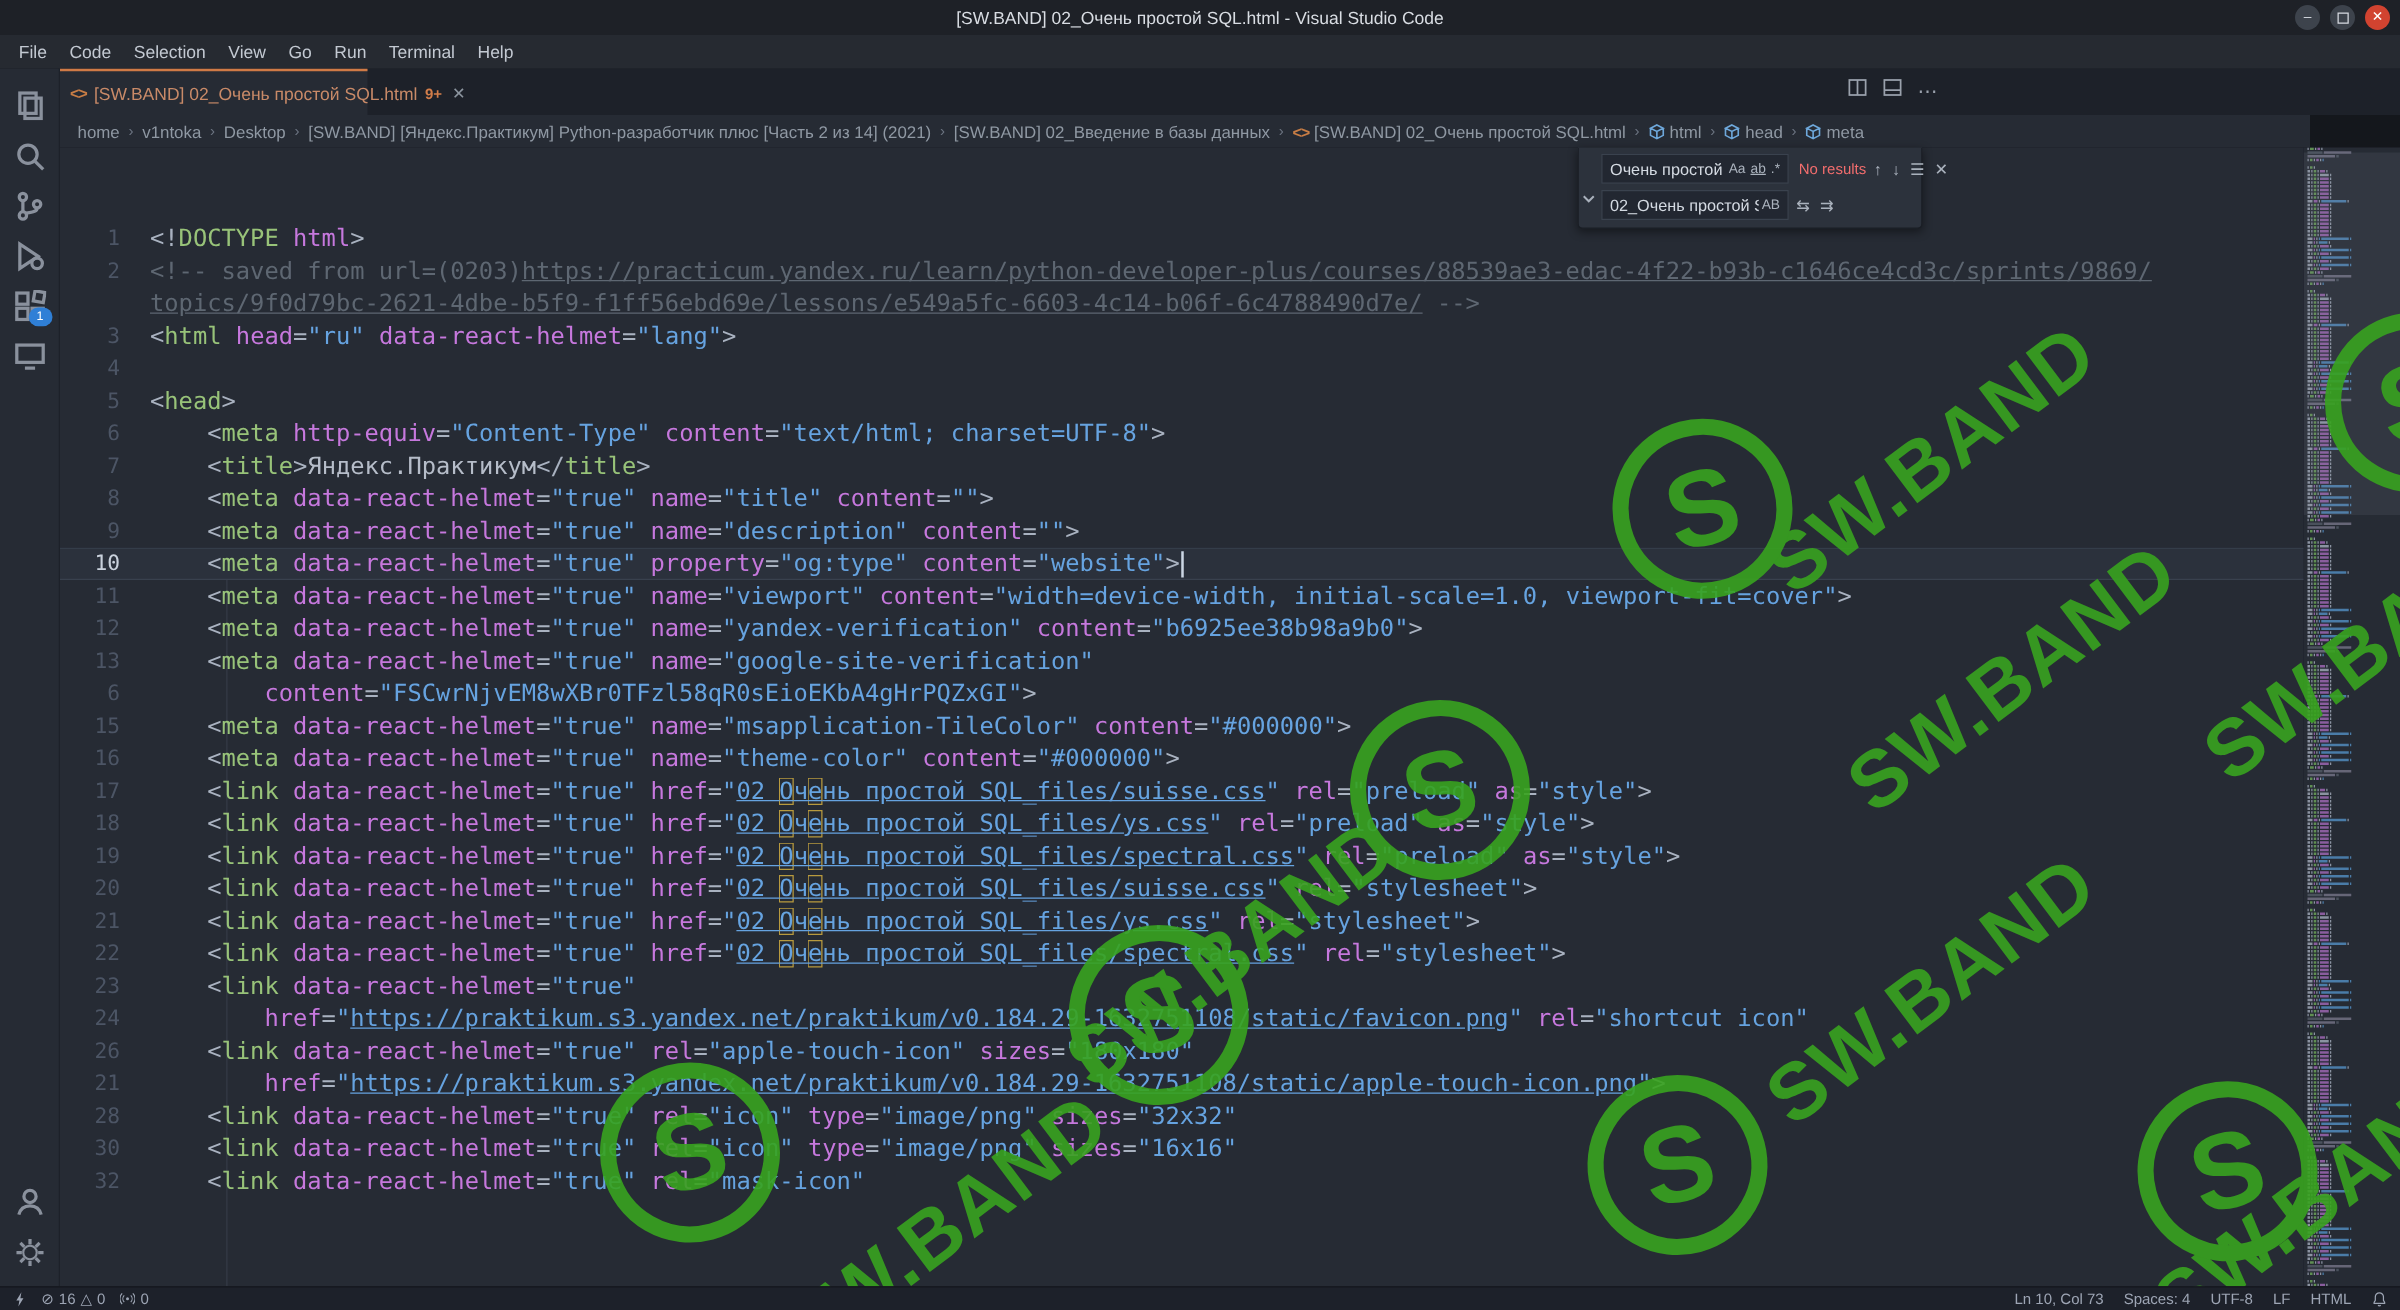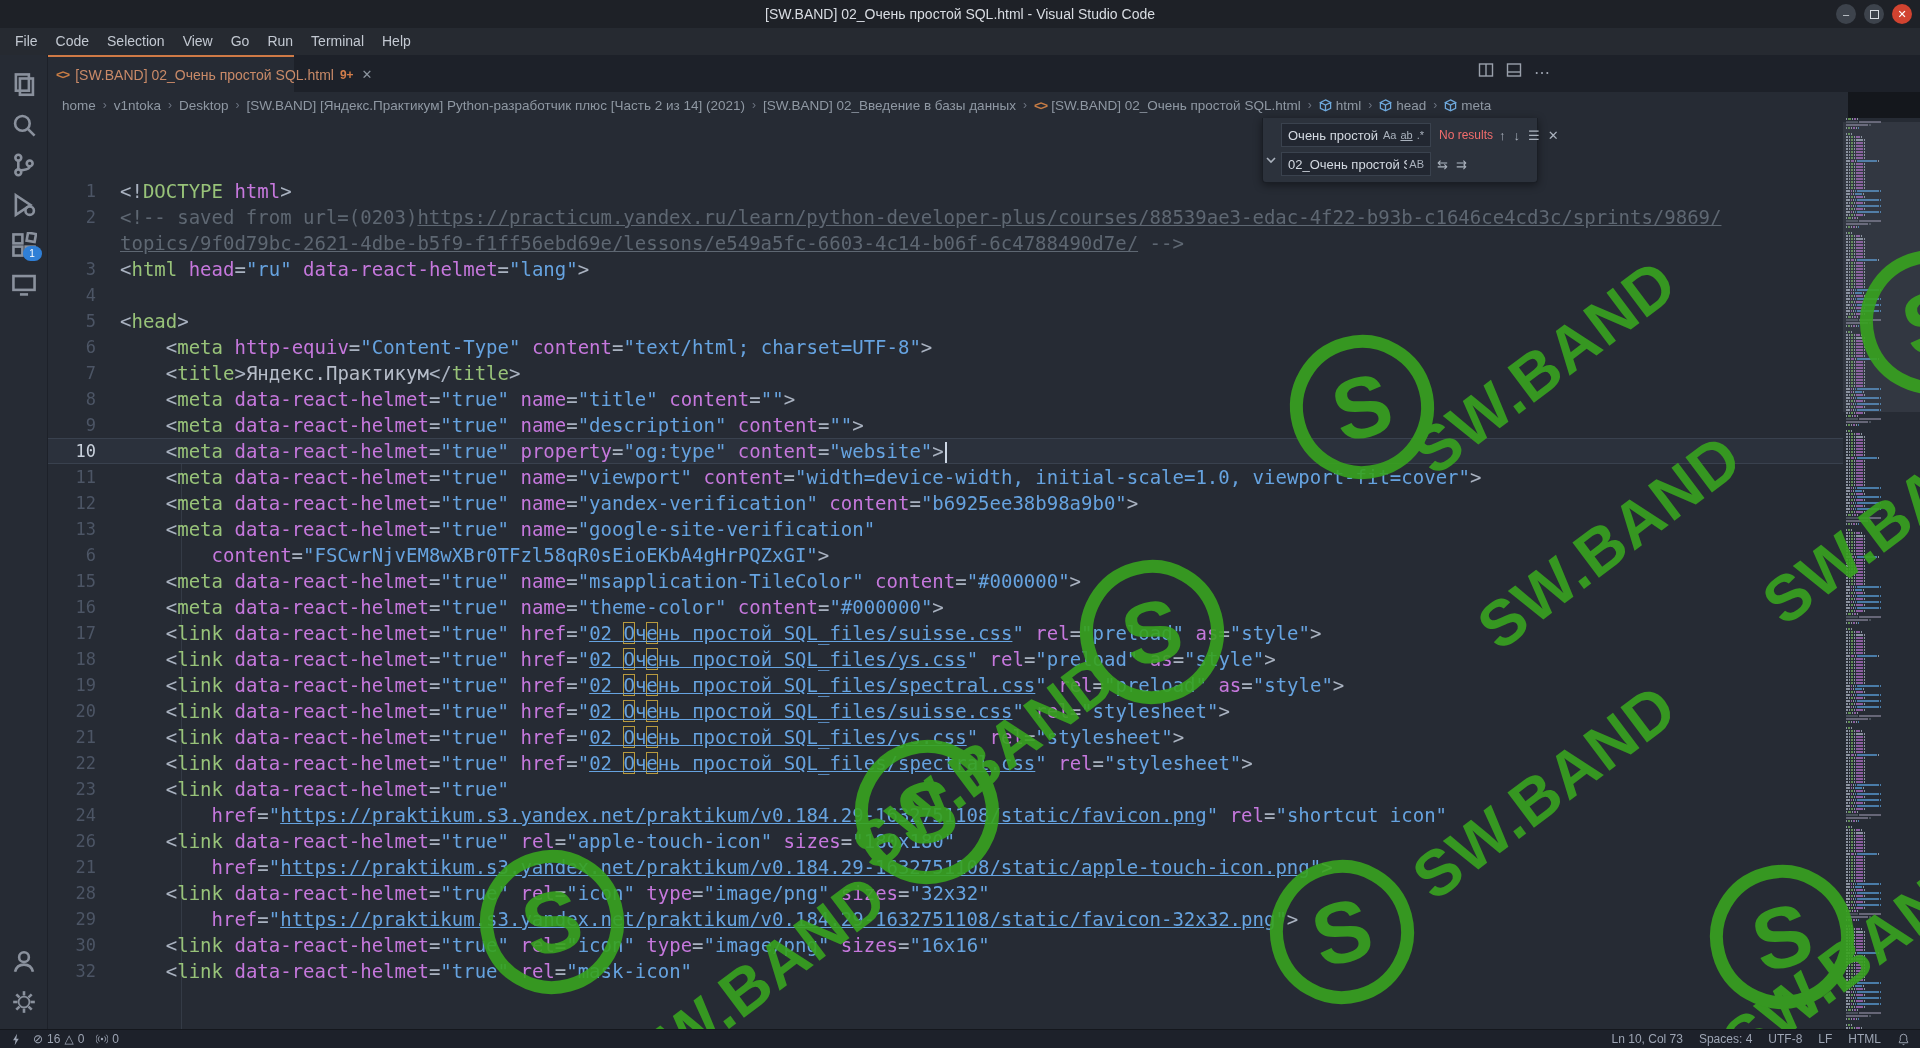--- a/index.html
+++ b/index.html
@@ -275,21 +275,20 @@
       <div class="crow"><span class="ln">18</span><span class="lc"><span class="tx">    </span><span class="pn">&lt;</span><span class="tg">link</span><span class="tx"> </span><span class="at">data-react-helmet</span><span class="pn">=</span><span class="st">"true"</span><span class="tx"> </span><span class="at">href</span><span class="pn">=</span><span class="st">"</span><span class="lk">02 </span><span class="ub">О</span><span class="lk">ч</span><span class="ub">е</span><span class="lk">нь простой SQL_files/ys.css</span><span class="st">"</span><span class="tx"> </span><span class="at">rel</span><span class="pn">=</span><span class="st">"preload"</span><span class="tx"> </span><span class="at">as</span><span class="pn">=</span><span class="st">"style"</span><span class="pn">&gt;</span></span></div>
       <div class="crow"><span class="ln">19</span><span class="lc"><span class="tx">    </span><span class="pn">&lt;</span><span class="tg">link</span><span class="tx"> </span><span class="at">data-react-helmet</span><span class="pn">=</span><span class="st">"true"</span><span class="tx"> </span><span class="at">href</span><span class="pn">=</span><span class="st">"</span><span class="lk">02 </span><span class="ub">О</span><span class="lk">ч</span><span class="ub">е</span><span class="lk">нь простой SQL_files/spectral.css</span><span class="st">"</span><span class="tx"> </span><span class="at">rel</span><span class="pn">=</span><span class="st">"preload"</span><span class="tx"> </span><span class="at">as</span><span class="pn">=</span><span class="st">"style"</span><span class="pn">&gt;</span></span></div>
       <div class="crow"><span class="ln">20</span><span class="lc"><span class="tx">    </span><span class="pn">&lt;</span><span class="tg">link</span><span class="tx"> </span><span class="at">data-react-helmet</span><span class="pn">=</span><span class="st">"true"</span><span class="tx"> </span><span class="at">href</span><span class="pn">=</span><span class="st">"</span><span class="lk">02 </span><span class="ub">О</span><span class="lk">ч</span><span class="ub">е</span><span class="lk">нь простой SQL_files/suisse.css</span><span class="st">"</span><span class="tx"> </span><span class="at">rel</span><span class="pn">=</span><span class="st">"stylesheet"</span><span class="pn">&gt;</span></span></div>
       <div class="crow"><span class="ln">21</span><span class="lc"><span class="tx">    </span><span class="pn">&lt;</span><span class="tg">link</span><span class="tx"> </span><span class="at">data-react-helmet</span><span class="pn">=</span><span class="st">"true"</span><span class="tx"> </span><span class="at">href</span><span class="pn">=</span><span class="st">"</span><span class="lk">02 </span><span class="ub">О</span><span class="lk">ч</span><span class="ub">е</span><span class="lk">нь простой SQL_files/ys.css</span><span class="st">"</span><span class="tx"> </span><span class="at">rel</span><span class="pn">=</span><span class="st">"stylesheet"</span><span class="pn">&gt;</span></span></div>
       <div class="crow"><span class="ln">22</span><span class="lc"><span class="tx">    </span><span class="pn">&lt;</span><span class="tg">link</span><span class="tx"> </span><span class="at">data-react-helmet</span><span class="pn">=</span><span class="st">"true"</span><span class="tx"> </span><span class="at">href</span><span class="pn">=</span><span class="st">"</span><span class="lk">02 </span><span class="ub">О</span><span class="lk">ч</span><span class="ub">е</span><span class="lk">нь простой SQL_files/spectral.css</span><span class="st">"</span><span class="tx"> </span><span class="at">rel</span><span class="pn">=</span><span class="st">"stylesheet"</span><span class="pn">&gt;</span></span></div>
       <div class="crow"><span class="ln">23</span><span class="lc"><span class="tx">    </span><span class="pn">&lt;</span><span class="tg">link</span><span class="tx"> </span><span class="at">data-react-helmet</span><span class="pn">=</span><span class="st">"true"</span></span></div>
       <div class="crow"><span class="ln">24</span><span class="lc"><span class="tx">        </span><span class="at">href</span><span class="pn">=</span><span class="st">"</span><span class="lk">https://praktikum.s3.yandex.net/praktikum/v0.184.29-1632751108/static/favicon.png</span><span class="st">"</span><span class="tx"> </span><span class="at">rel</span><span class="pn">=</span><span class="st">"shortcut icon"</span></span></div>
       <div class="crow"><span class="ln">26</span><span class="lc"><span class="tx">    </span><span class="pn">&lt;</span><span class="tg">link</span><span class="tx"> </span><span class="at">data-react-helmet</span><span class="pn">=</span><span class="st">"true"</span><span class="tx"> </span><span class="at">rel</span><span class="pn">=</span><span class="st">"apple-touch-icon"</span><span class="tx"> </span><span class="at">sizes</span><span class="pn">=</span><span class="st">"180x180"</span></span></div>
       <div class="crow"><span class="ln">21</span><span class="lc"><span class="tx">        </span><span class="at">href</span><span class="pn">=</span><span class="st">"</span><span class="lk">https://praktikum.s3.yandex.net/praktikum/v0.184.29-1632751108/static/apple-touch-icon.png</span><span class="st">"</span><span class="pn">&gt;</span></span></div>
       <div class="crow"><span class="ln">28</span><span class="lc"><span class="tx">    </span><span class="pn">&lt;</span><span class="tg">link</span><span class="tx"> </span><span class="at">data-react-helmet</span><span class="pn">=</span><span class="st">"true"</span><span class="tx"> </span><span class="at">rel</span><span class="pn">=</span><span class="st">"icon"</span><span class="tx"> </span><span class="at">type</span><span class="pn">=</span><span class="st">"image/png"</span><span class="tx"> </span><span class="at">sizes</span><span class="pn">=</span><span class="st">"32x32"</span></span></div>
-      <div class="crow"><span class="ln">29</span><span class="lc"><span class="tx">        </span><span class="at">href</span><span class="pn">=</span><span class="st">"</span><span class="lk">https://praktikum.s3.yandex.net/praktikum/v0.184.29-1632751108/static/favicon-32x32.png</span><span class="st">"</span><span class="pn">&gt;</span></span></div>
       <div class="crow"><span class="ln">30</span><span class="lc"><span class="tx">    </span><span class="pn">&lt;</span><span class="tg">link</span><span class="tx"> </span><span class="at">data-react-helmet</span><span class="pn">=</span><span class="st">"true"</span><span class="tx"> </span><span class="at">rel</span><span class="pn">=</span><span class="st">"icon"</span><span class="tx"> </span><span class="at">type</span><span class="pn">=</span><span class="st">"image/png"</span><span class="tx"> </span><span class="at">sizes</span><span class="pn">=</span><span class="st">"16x16"</span></span></div>
       <div class="crow"><span class="ln">32</span><span class="lc"><span class="tx">    </span><span class="pn">&lt;</span><span class="tg">link</span><span class="tx"> </span><span class="at">data-react-helmet</span><span class="pn">=</span><span class="st">"true"</span><span class="tx"> </span><span class="at">rel</span><span class="pn">=</span><span class="st">"mask-icon"</span></span></div>
     </div>
 </div>
 
 <div class="abs" id="minimap">
     <div class="mm-line">
       <i style="width: 1px; background: rgb(139, 147, 161);"></i>
       <i style="width: 3.15px; background: rgb(95, 143, 82);"></i>
       <i style="width: 1px; background: rgb(139, 147, 161);"></i>

